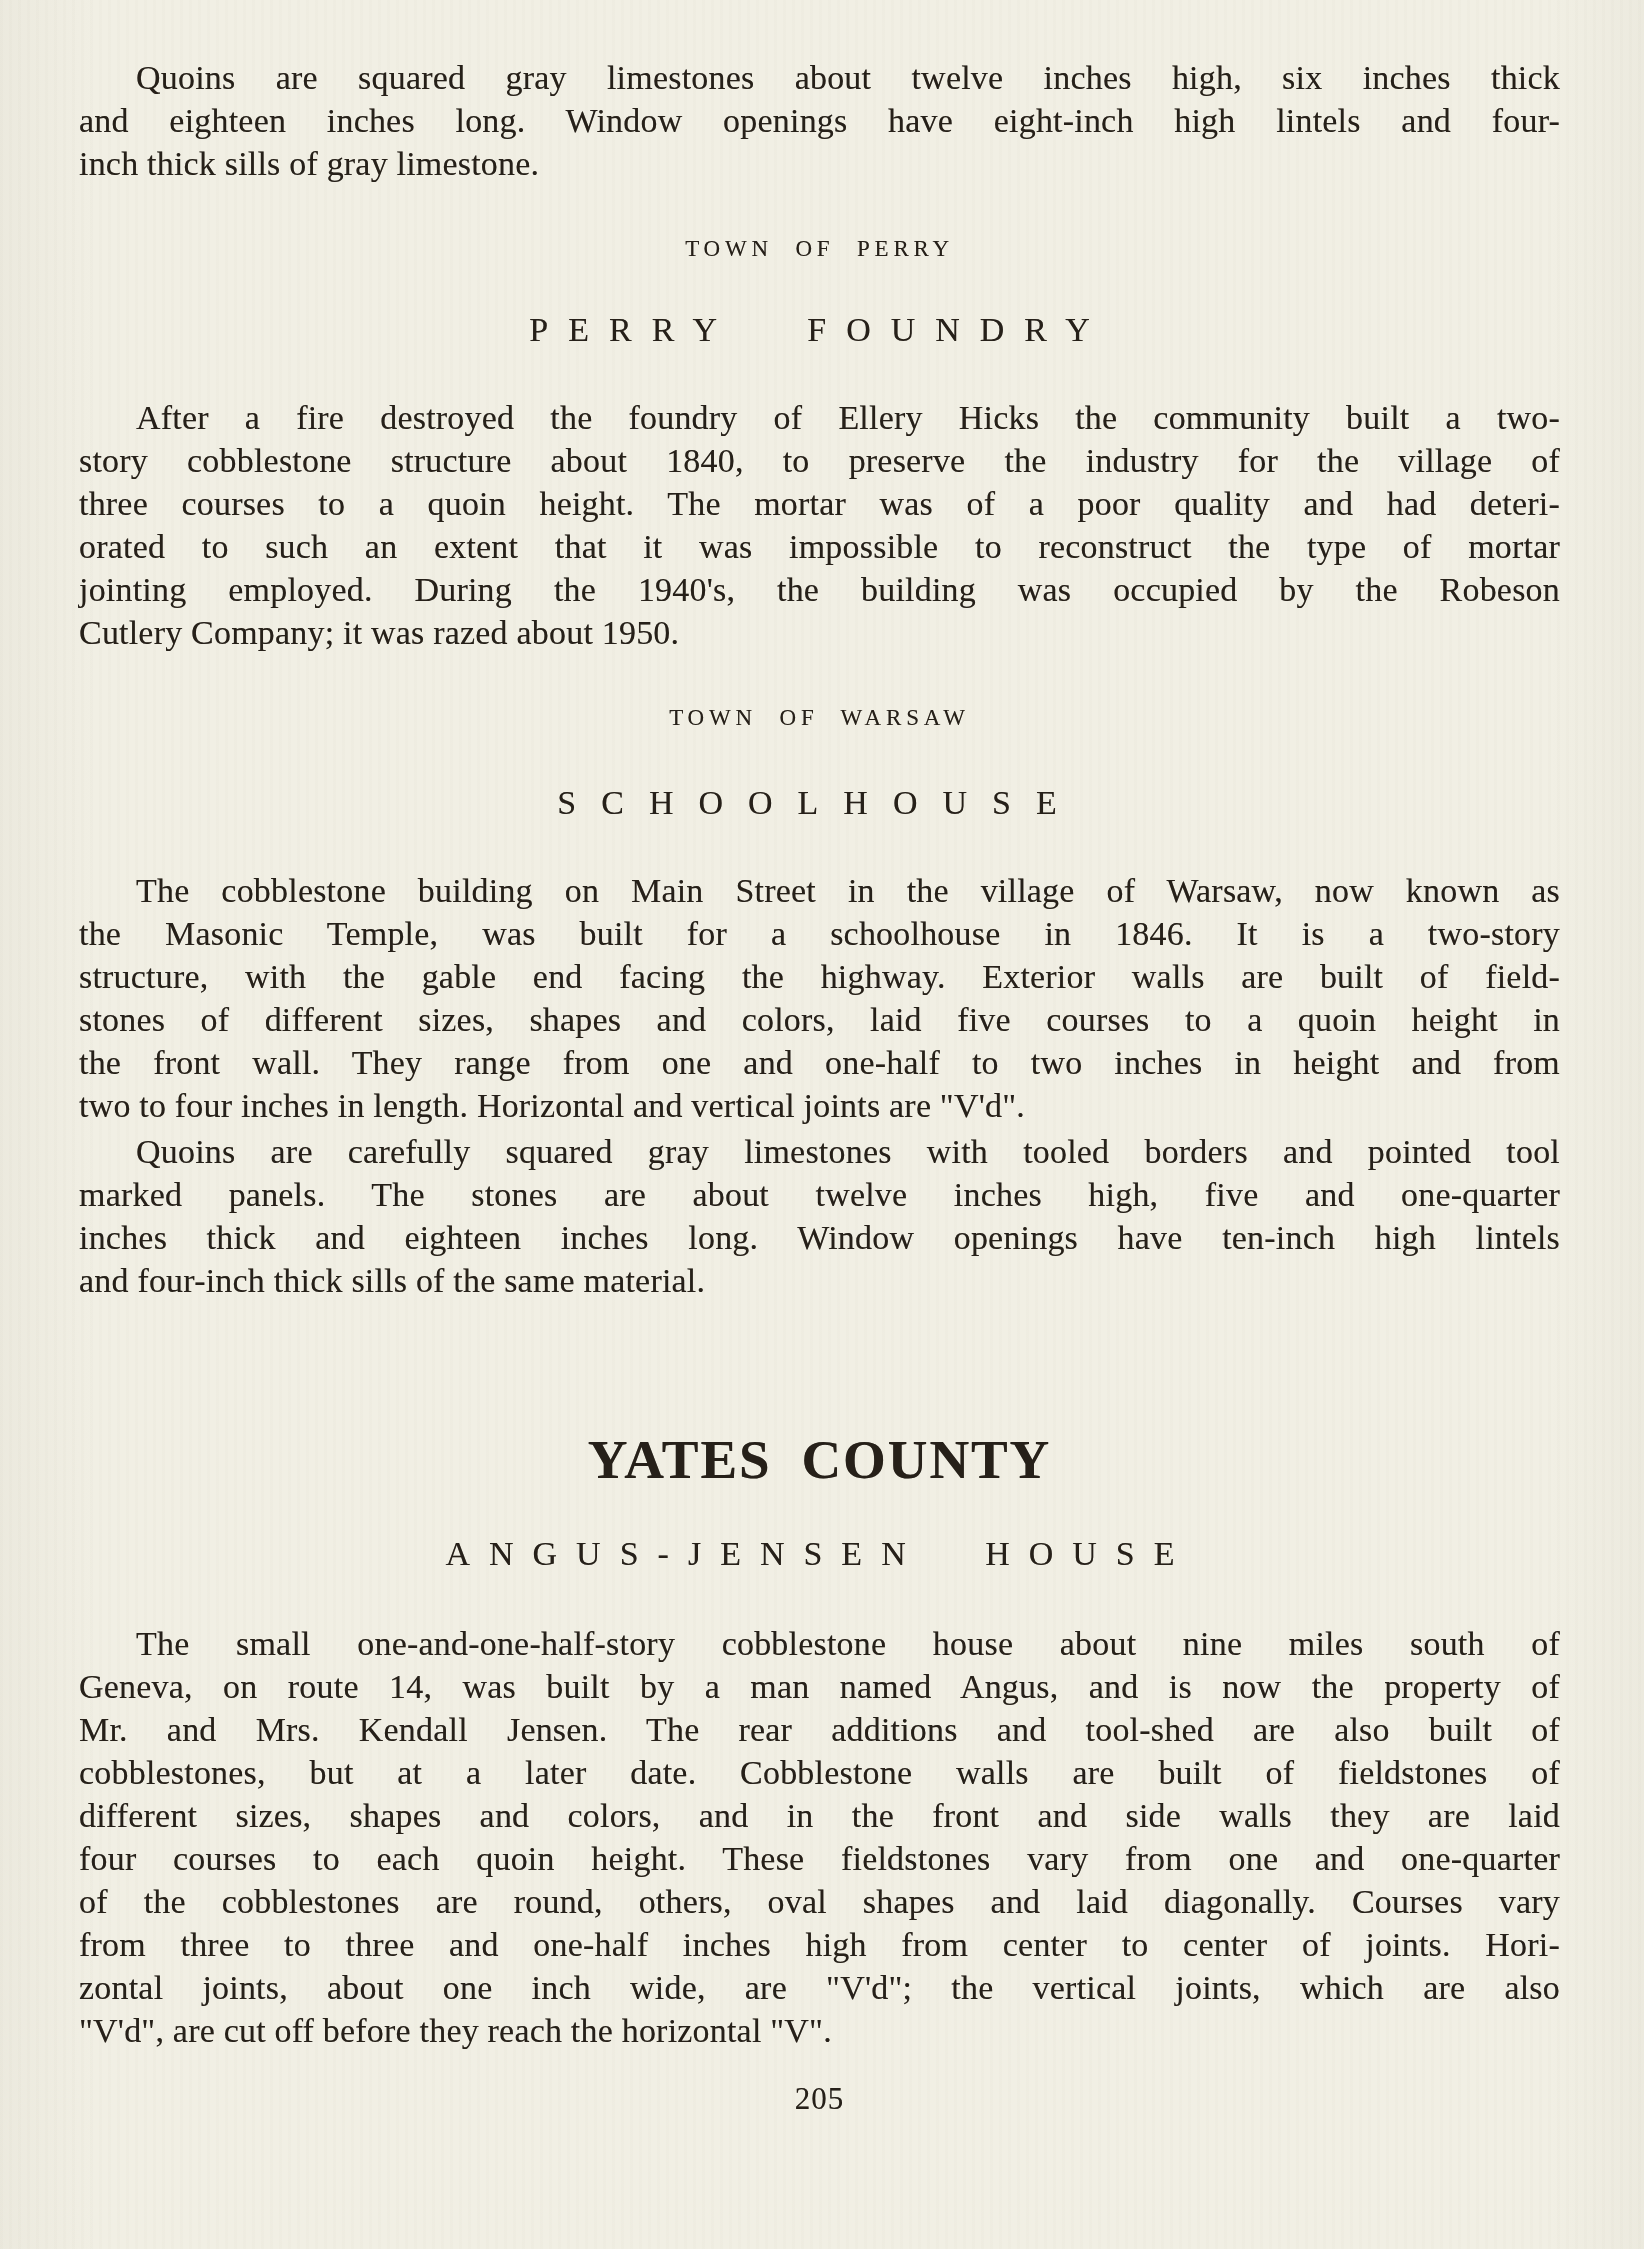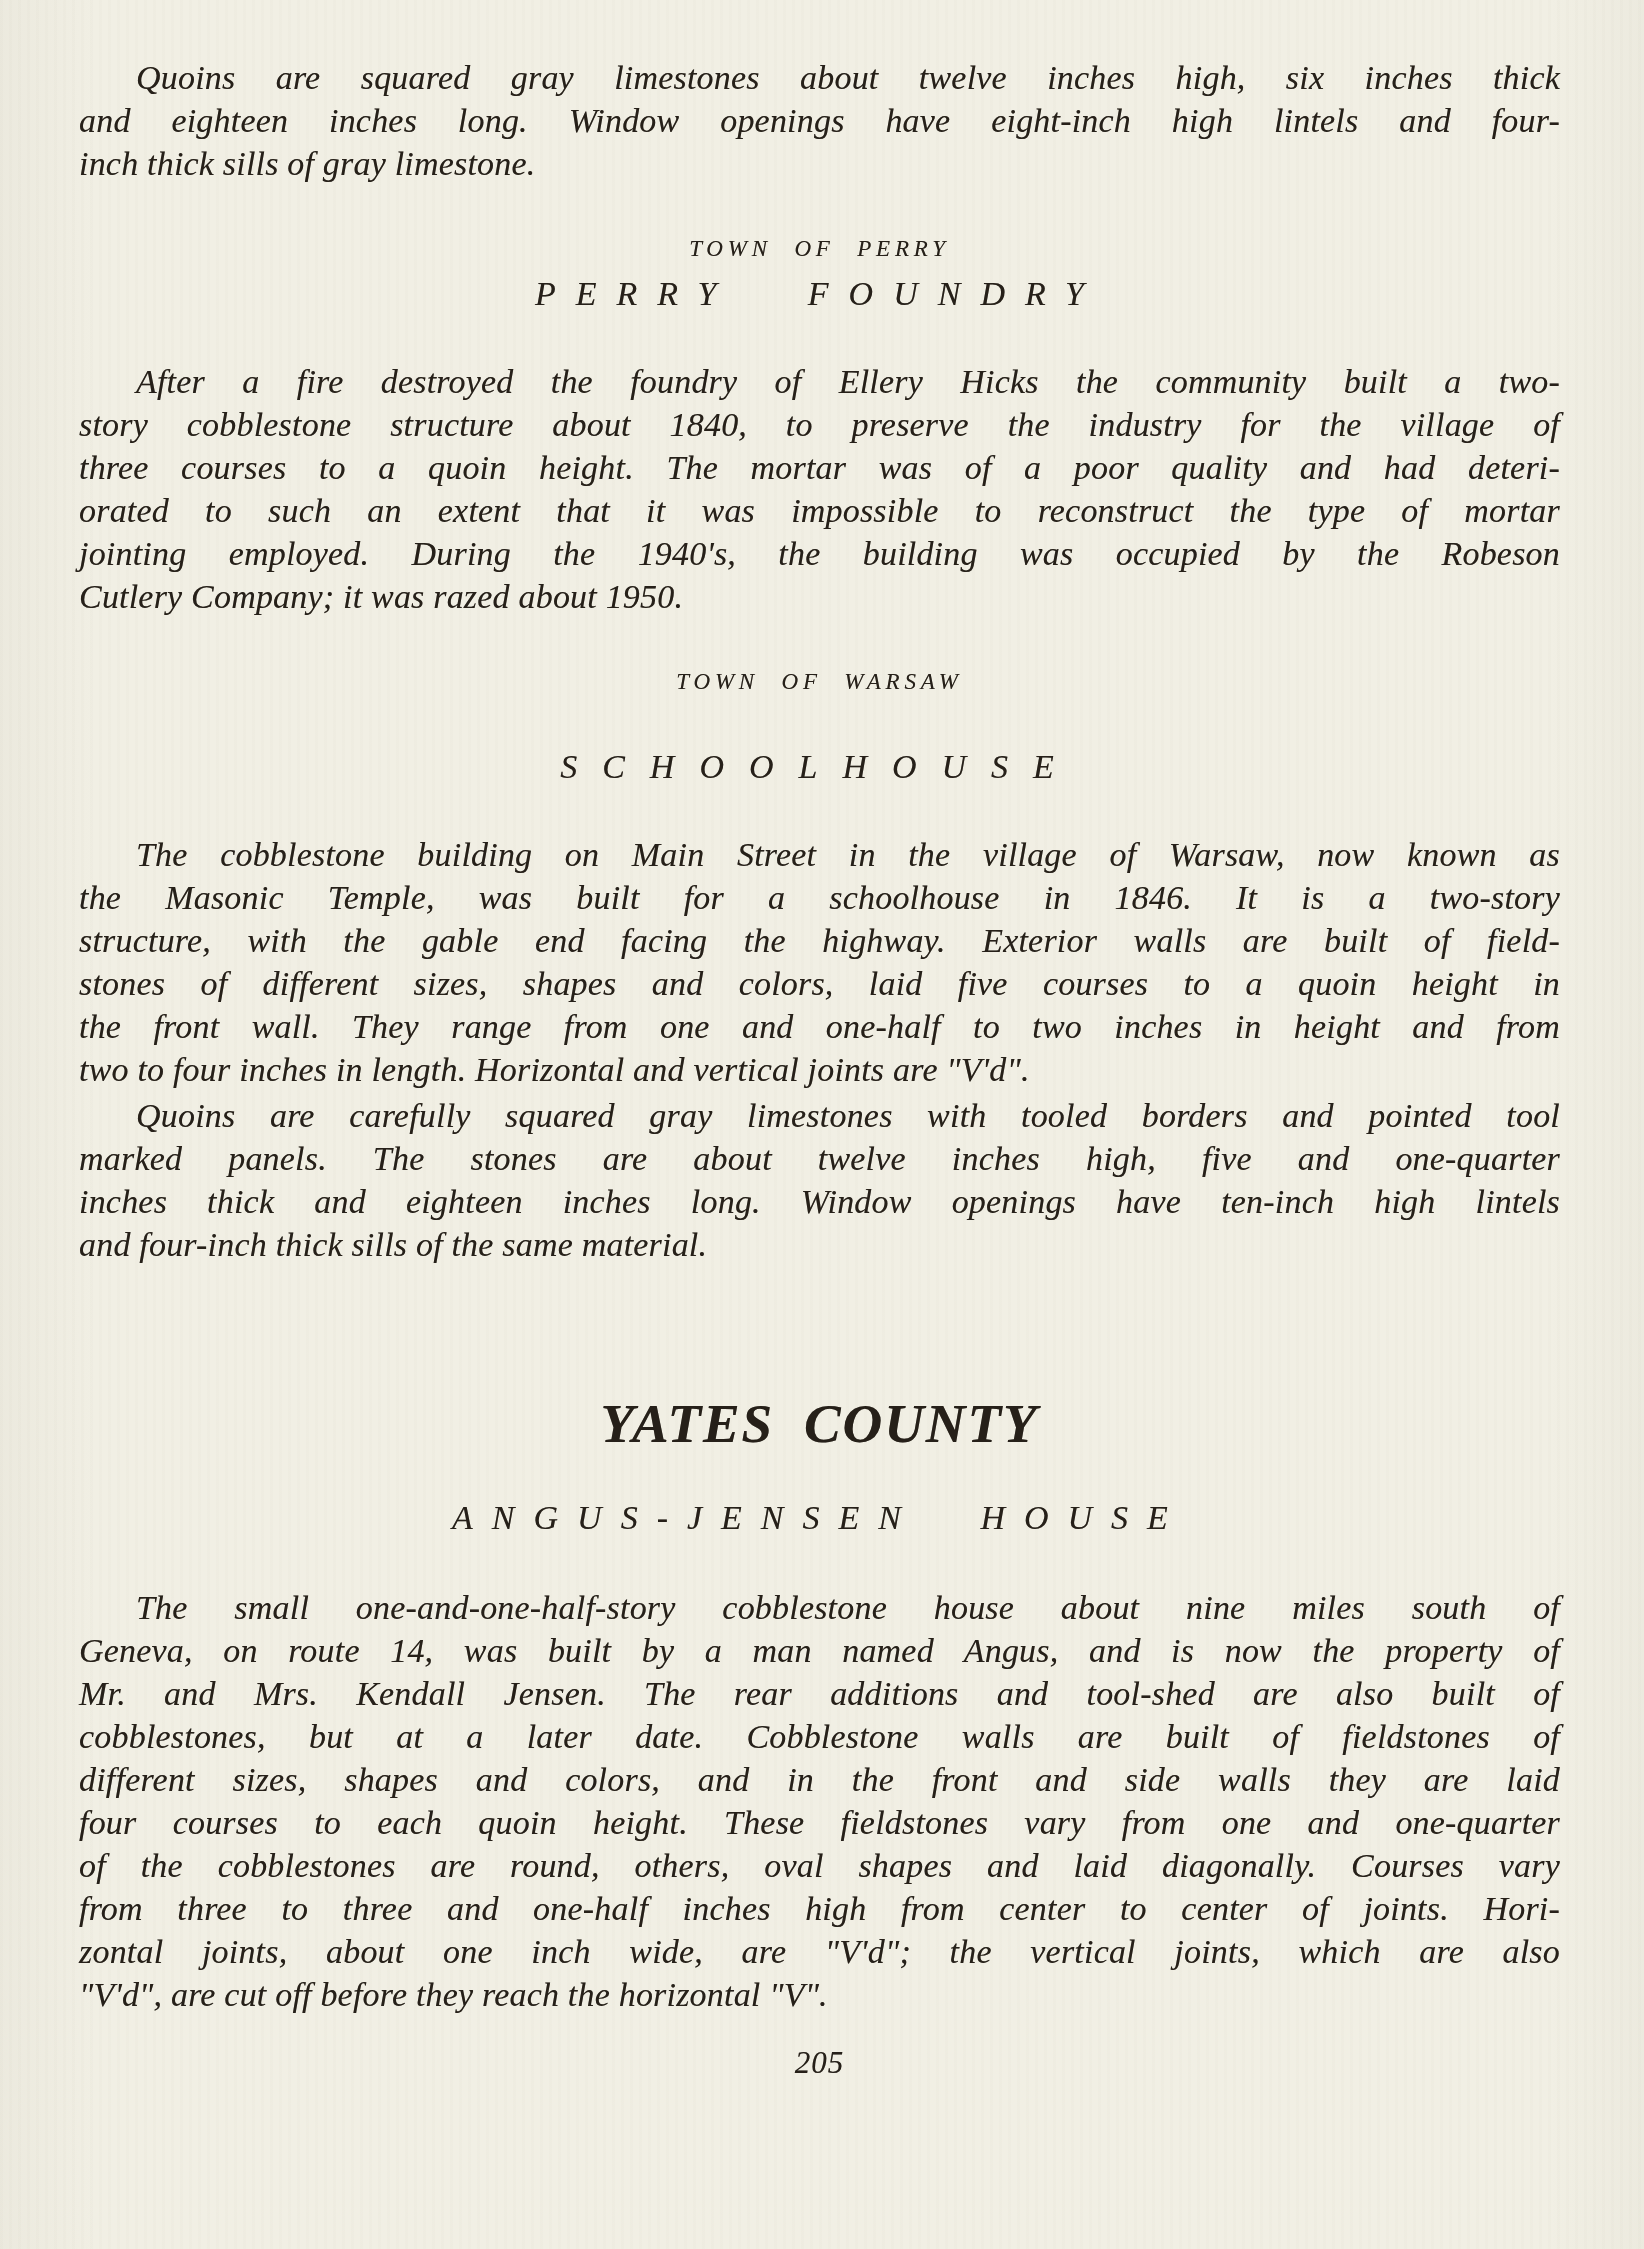--- a/index.html
+++ b/index.html
@@ -18,21 +18,20 @@
     position: relative;
     width: 1645px;
     height: 2250px;
     box-sizing: border-box;
     padding: 56px 85px 0 79px;
     overflow: hidden;
     background:
       linear-gradient(90deg, rgba(90,80,60,0.035) 0%, rgba(0,0,0,0) 6%, rgba(0,0,0,0) 94%, rgba(90,80,60,0.03) 100%),
       repeating-linear-gradient(90deg, rgba(120,108,80,0.018) 0px, rgba(120,108,80,0.018) 3.3px, rgba(0,0,0,0) 3.3px, rgba(0,0,0,0) 9px),
       var(--bg);
-    font-style: italic;
   }
   .para { margin: 0; }
   .line {
     height: 43px;
     line-height: 43px;
     font-size: 34px;
     letter-spacing: 0.2px;
     white-space: normal;
     text-align: justify;
     text-align-last: justify;
@@ -45,20 +44,21 @@
   .h-town {
     margin-top: 42px;
     height: 44px; line-height: 44px;
     font-size: 23px;
     letter-spacing: 4.8px;
     word-spacing: 12px;
     text-shadow: 0 0 0.5px rgba(38,32,25,0.4);
   }
   .h-town.warsaw { margin-top: 42px; }
   .h-bldg {
+    margin-top: 36px;
     height: 46px; line-height: 46px;
     font-size: 34px;
     letter-spacing: 20px;
     word-spacing: 43px;
     text-shadow: 0 0 0.5px rgba(38,32,25,0.4);
   }
   .h-bldg.schoolhouse { margin-top: 40px; letter-spacing: 25px; }
   .para-body { margin-top: 43px; }
   .para-3 { margin-top: 43px; }
   .para-continued { margin-top: 2.9px; }

